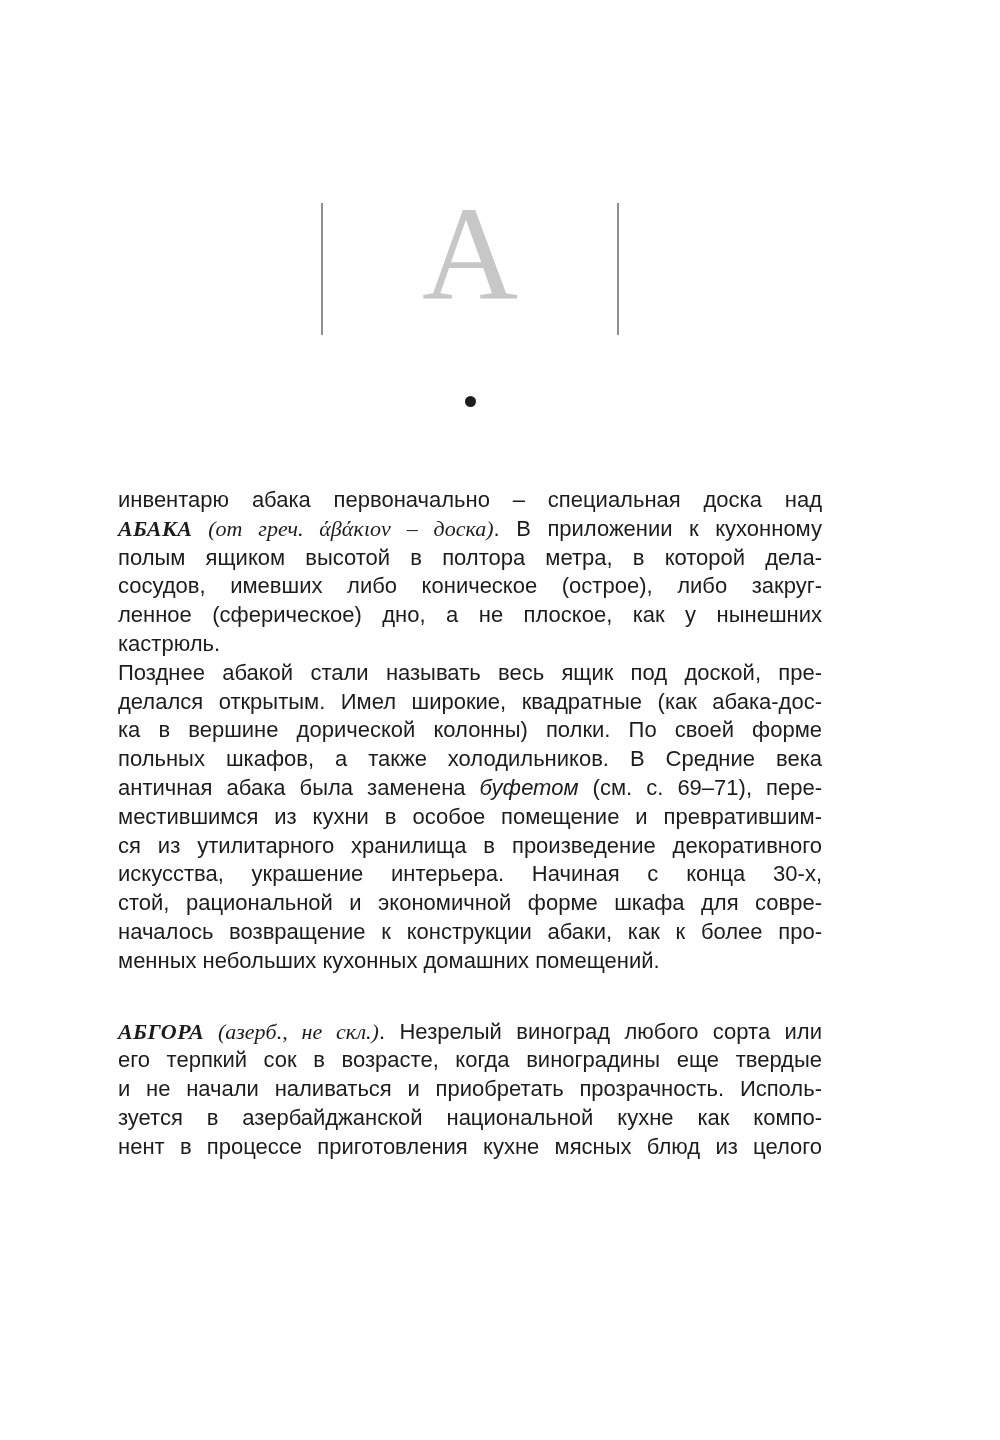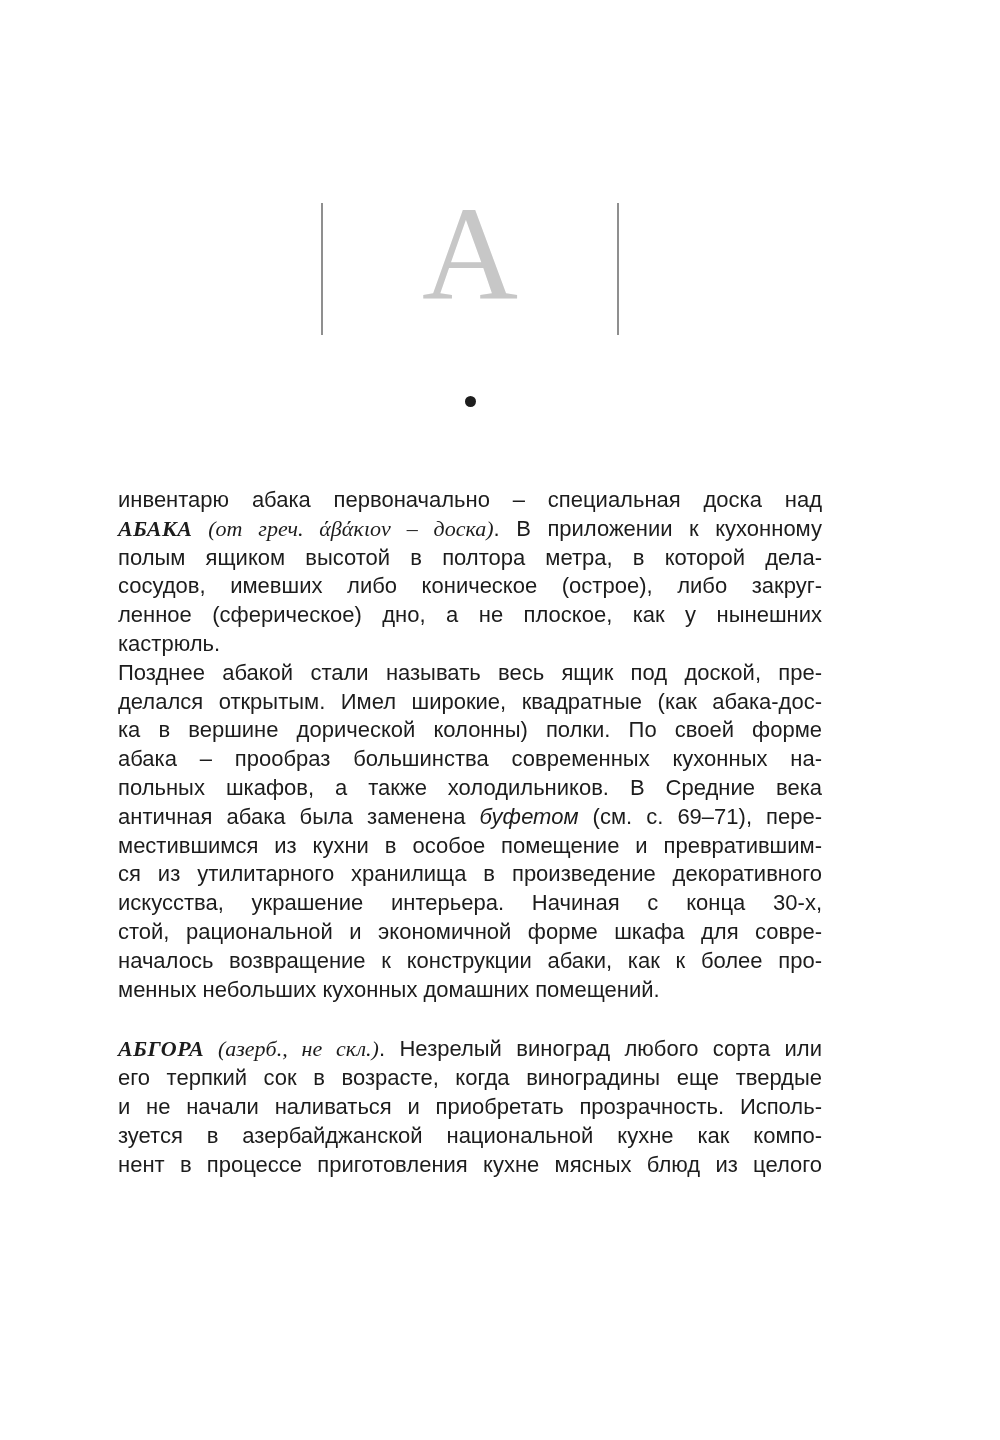--- a/index.html
+++ b/index.html
@@ -42,21 +42,21 @@
     border-radius: 50%;
     background: var(--dot, #1d1d1d);
   }
   .text-column {
     position: absolute;
     left: 118px; top: 486px; width: 704px;
     font-size: 22px;
     line-height: 28.8px;
     color: var(--text, #1c1c1c);
   }
-  .entry + .entry { margin-top: 31px; }
+  .entry + .entry { margin-top: 42px; }
   .line {
     text-align: justify;
     text-align-last: justify;
   }
   .line.end { text-align-last: left; }
   .seg-hw {
     font-family: "Liberation Serif", serif;
     font-weight: bold;
     font-style: italic;
     letter-spacing: 0.4px;
@@ -85,21 +85,20 @@
       <div class="entry">
         <div class="line"><span class="seg-b">инвентарю абака первоначально – специальная доска над</span></div>
         <div class="line"><span class="seg-hw">АБАКА</span><span class="seg-etym"> (от греч. άβάκιον – доска)</span><span class="seg-b">. В приложении к кухонному</span></div>
         <div class="line"><span class="seg-b">полым ящиком высотой в полтора метра, в которой дела-</span></div>
         <div class="line"><span class="seg-b">сосудов, имевших либо коническое (острое), либо закруг-</span></div>
         <div class="line"><span class="seg-b">ленное (сферическое) дно, а не плоское, как у нынешних</span></div>
         <div class="line end"><span class="seg-b">кастрюль.</span></div>
         <div class="line"><span class="seg-b">Позднее абакой стали называть весь ящик под доской, пре-</span></div>
         <div class="line"><span class="seg-b">делался открытым. Имел широкие, квадратные (как абака-дос-</span></div>
         <div class="line"><span class="seg-b">ка в вершине дорической колонны) полки. По своей форме</span></div>
-        <div class="line"><span class="seg-b">абака – прообраз большинства современных кухонных на-</span></div>
         <div class="line"><span class="seg-b">польных шкафов, а также холодильников. В Средние века</span></div>
         <div class="line"><span class="seg-b">античная абака была заменена </span><span class="seg-it">буфетом</span><span class="seg-b"> (см. с. 69–71), пере-</span></div>
         <div class="line"><span class="seg-b">местившимся из кухни в особое помещение и превратившим-</span></div>
         <div class="line"><span class="seg-b">ся из утилитарного хранилища в произведение декоративного</span></div>
         <div class="line"><span class="seg-b">искусства, украшение интерьера. Начиная с конца 30-х,</span></div>
         <div class="line"><span class="seg-b">стой, рациональной и экономичной форме шкафа для совре-</span></div>
         <div class="line"><span class="seg-b">началось возвращение к конструкции абаки, как к более про-</span></div>
         <div class="line end"><span class="seg-b">менных небольших кухонных домашних помещений.</span></div>
       </div>
       <div class="entry">

